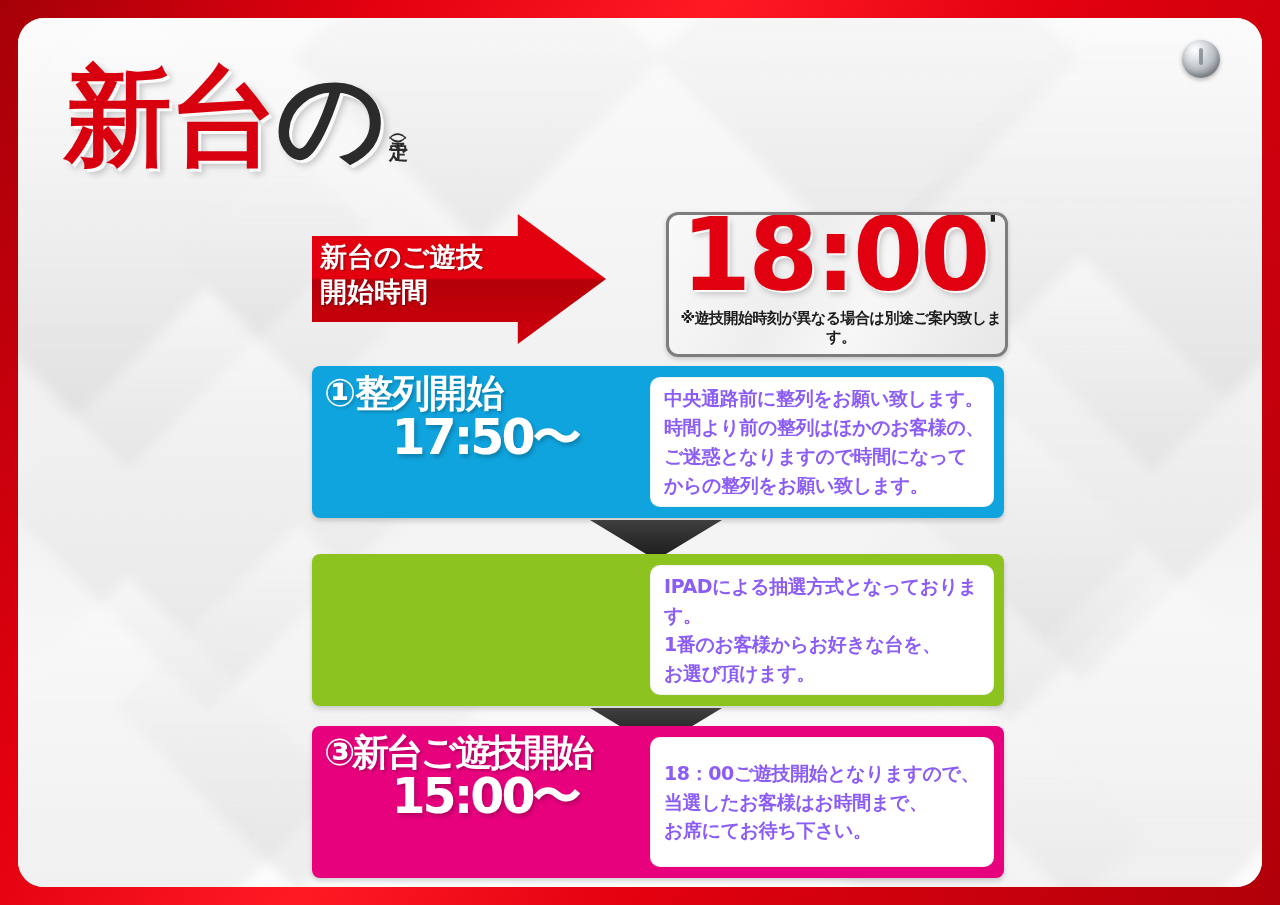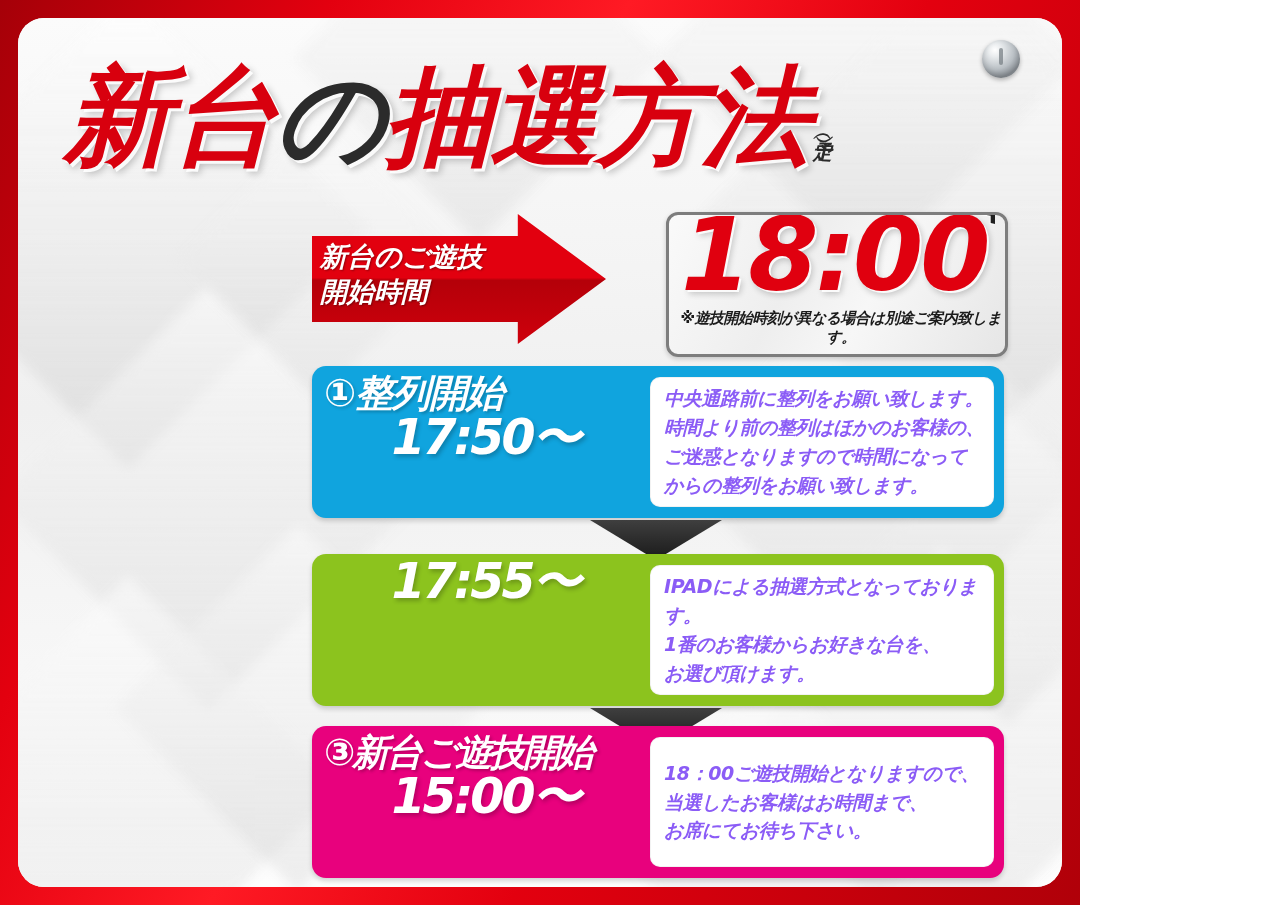--- a/index.html
+++ b/index.html
@@ -8,25 +8,24 @@
     padding: 0;
     background: #ffffff;
   }
   body {
     font-family: "DejaVu Sans", "Liberation Sans", sans-serif;
   }
 
   
   .poster {
     position: relative;
-    width: 1080px;
+    width: 1280px;
     height: 905px;
     overflow: hidden;
     background: #d9000d;
-    font-style: italic;
   }
 
   
   .frame-band {
     position: absolute;
     inset: 0;
     background:
       linear-gradient(115deg, #a50008 0%, #e3000f 22%, #ff1a24 42%, #e3000f 62%, #b00009 100%);
   }
 
@@ -204,21 +203,21 @@
     color: #1b1b1b;
     letter-spacing: -.5px;
   }
 
   
   .step {
     position: absolute;
     left: 294px;
     width: 692px;
     height: 152px;
-    border-radius: 14px;
+    border-radius: 8px;
     box-shadow: 0 3px 5px rgba(0,0,0,.17);
   }
   .step-1 { top: 348px; background: #10a4de; }
   .step-2 { top: 536px; background: #8cc31e; }
   .step-3 { top: 708px; background: #e8017d; }
 
   .step-left {
     position: absolute;
     left: 12px;
     top: 6px;
@@ -302,21 +301,20 @@
       <span class="sh10"></span>
         <span class="sh11"></span>
         <span class="sh12"></span>
     </div>
 
     <div class="bead"></div>
 
     <div class="title">
       <span class="title-main t-red">新台</span>
       <span class="title-main t-blk">の</span>
-      <span class="title-main t-red">抽選方法</span>
       <span class="title-sub">（予定）</span>
     </div>
 
     <div class="arrow-banner">
       <div class="arrow-shape"></div>
       <div class="arrow-text">
         <div>新台のご遊技</div>
         <div>開始時間</div>
       </div>
     </div>
@@ -337,21 +335,20 @@
 時間より前の整列はほかのお客様の、
 ご迷惑となりますので時間になって
 からの整列をお願い致します。</p>
       </div>
     </div>
 
     <div class="connector conn-1"></div>
 
     <div class="step step-2">
       <div class="step-left">
-        <div class="step-time">17:55〜</div>
       </div>
       <div class="step-box">
         <p>IPADによる抽選方式となっております。
 1番のお客様からお好きな台を、
 お選び頂けます。</p>
       </div>
     </div>
 
     <div class="connector conn-2"></div>
 

